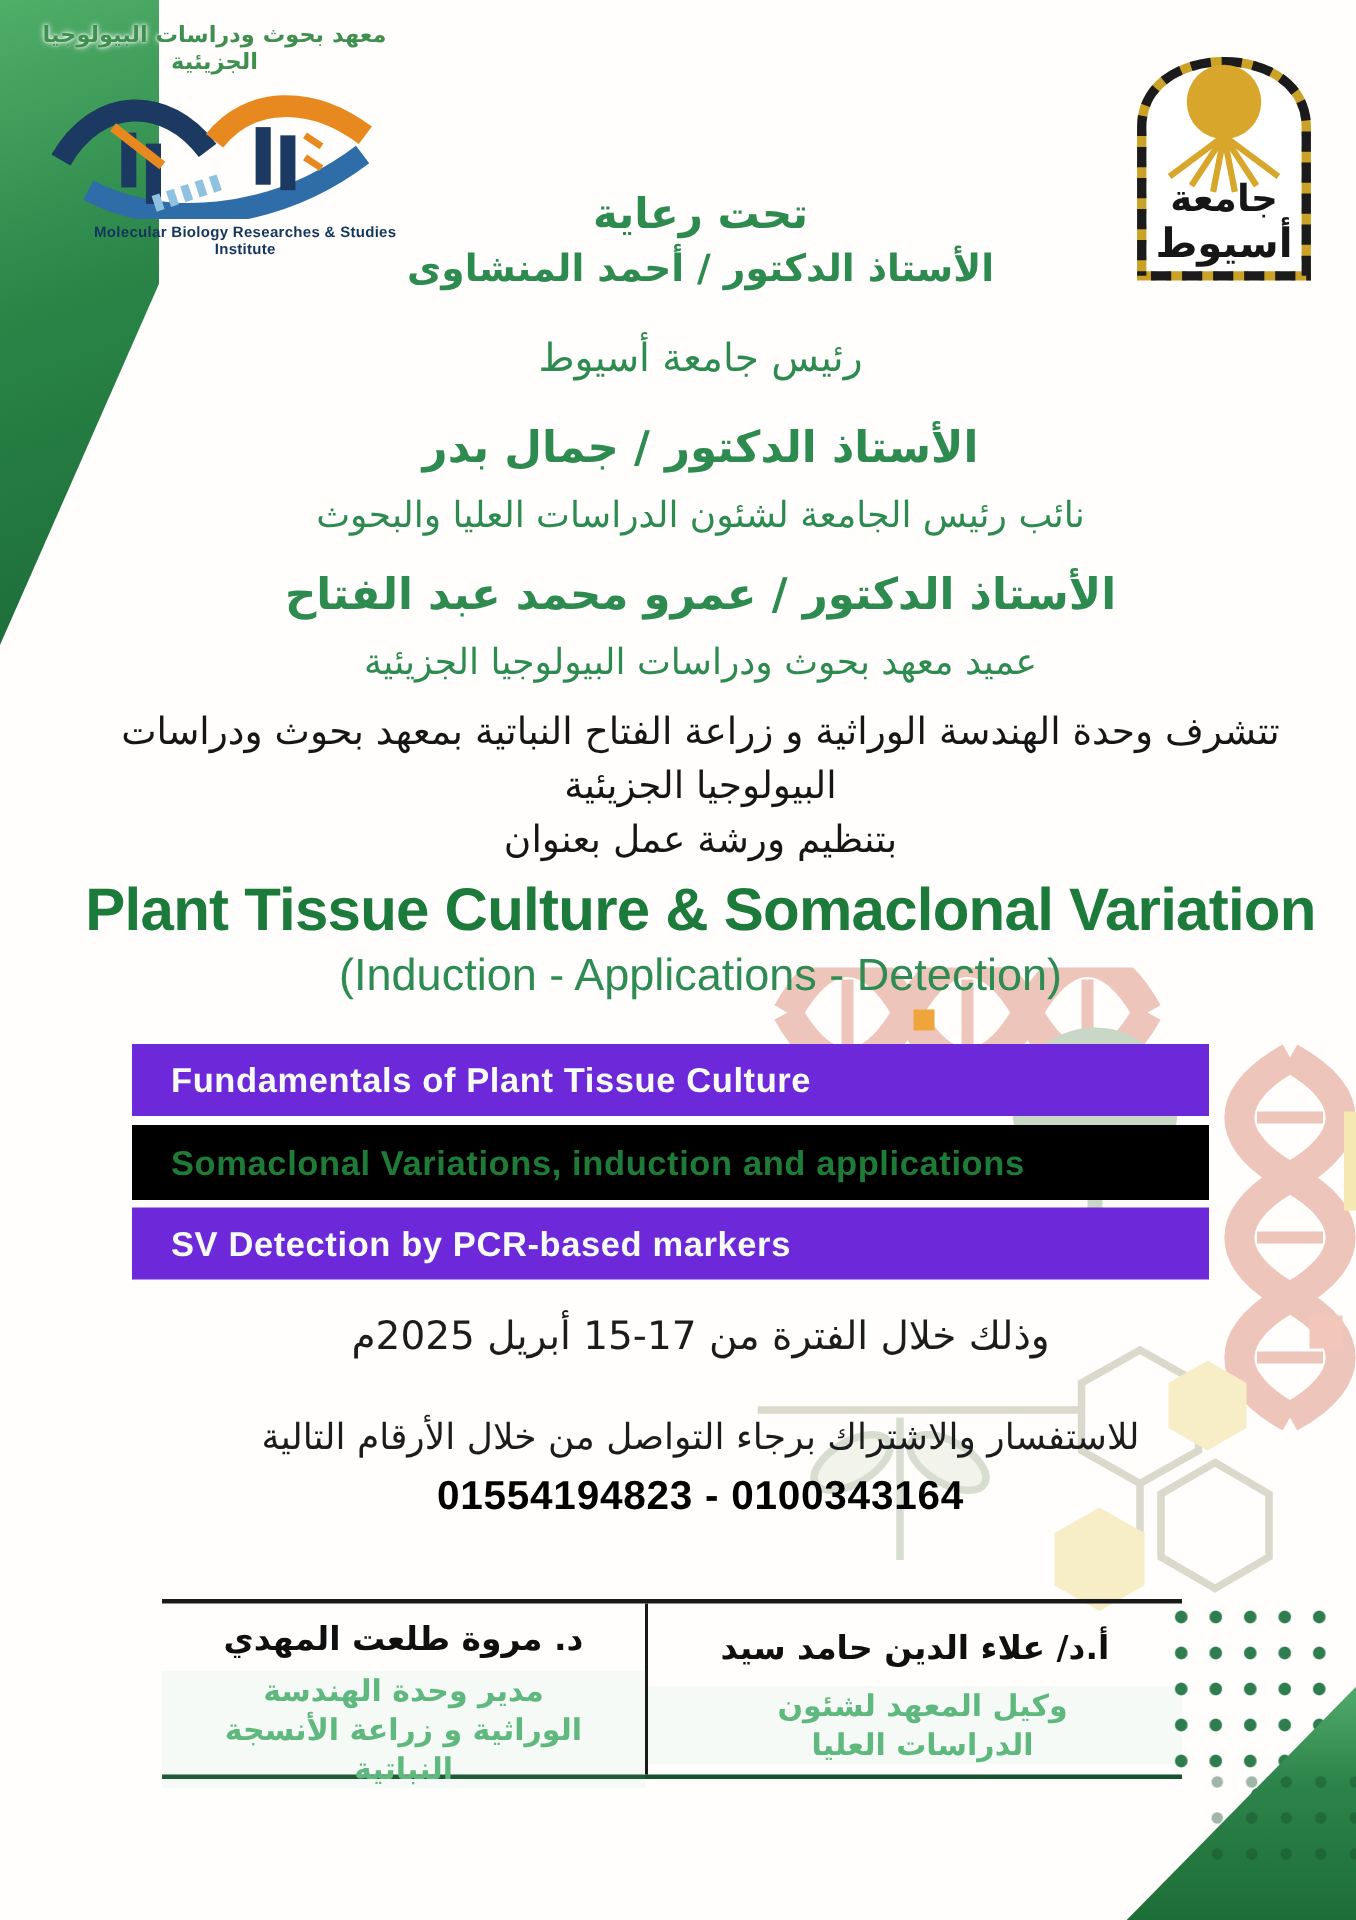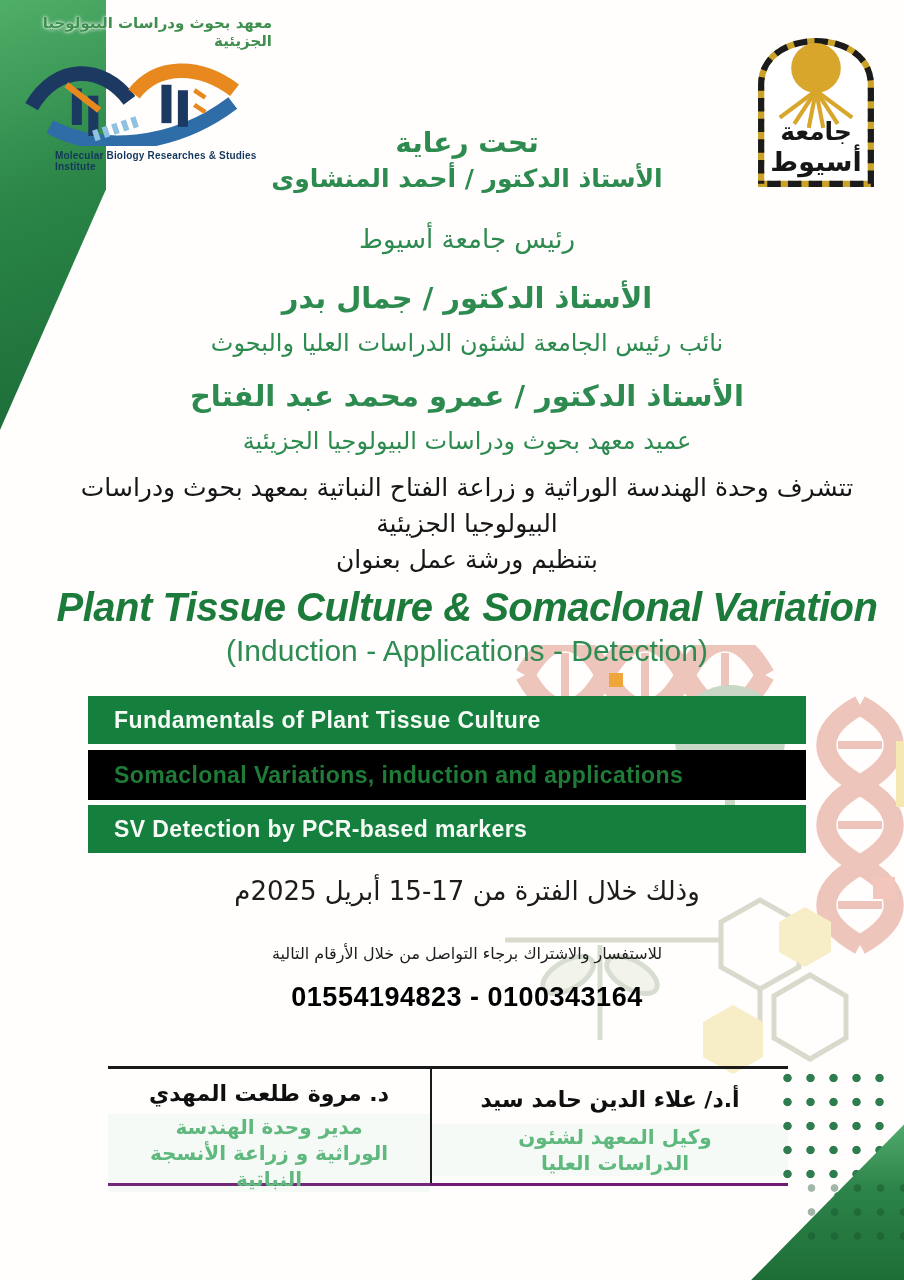--- a/index.html
+++ b/index.html
@@ -29,57 +29,57 @@
   .tri-dots {
     position:absolute; left:800px; top:1176px; width:104px; height:72px;
     background-image:radial-gradient(circle,rgba(20,75,40,.40) 3.4px,rgba(0,0,0,0) 4.2px);
     background-size:23px 24px;
   }
   .watermark {
     position:absolute; left:505px; top:645px; width:400px; height:470px;
     mix-blend-mode:multiply; pointer-events:none;
   }
   
-  .inst-logo { position:absolute; left:14px; top:14px; width:258px; }
+  .inst-logo { position:absolute; left:14px; top:14px; width:258px; text-align:center; }
   .inst-ar { direction:rtl; font-size:15px; font-weight:bold; color:#3f8f4f;
     text-shadow:0 0 2px #fff,0 0 4px #fff; }
   .inst-en { font-size:10px; font-weight:bold; color:#14365c; letter-spacing:.2px;
     font-family:"Liberation Sans",sans-serif;margin-left:41px; }
   .univ-logo { position:absolute; left:748px; top:10px; width:136px; height:178px; }
   
   .cblock { position:absolute; left:30px; right:0; text-align:center; }
   .ar { direction:rtl; }
   .green { color:#2e8b50; }
   .lbl-patronage { top:126px; font-size:28px; font-weight:bold; }
   .name-1 { top:164px; font-size:25px; font-weight:bold; }
   .title-1 { top:224px; font-size:26px; }
   .name-2 { top:281px; font-size:29px; font-weight:bold; }
   .title-2 { top:329px; font-size:24px; }
   .name-3 { top:379px; font-size:29px; font-weight:bold; }
   .title-3 { top:427px; font-size:24px; }
   .intro { top:470px; font-size:25px; color:#161616; line-height:36px; }
-  .wtitle { top:585px; font-size:40px; font-weight:bold; font-style:italic;
+  .wtitle { top:585px; font-size:40px; font-weight:bold; 
     color:#1c7a3b; font-family:"Liberation Sans",sans-serif; letter-spacing:-.5px; }
   .wsub { top:634px; font-size:30px; color:#2e8b52; font-family:"Liberation Sans",sans-serif; }
   
   .bars { position:absolute; left:88px; top:696px; width:718px; }
   .bar { display:flex; align-items:center; padding-left:26px;
     font-family:"Liberation Sans",sans-serif; font-weight:bold; font-size:23px;
     letter-spacing:.4px; }
-  .bar.g { height:48px; background:#15803d; color:#f6fbf6; margin-bottom:6px; }
+  .bar.g { height:48px; background:#6d28d9; color:#f6fbf6; margin-bottom:6px; }
   .bar.w { height:50px; background:#000000; color:#1e7b38; margin-bottom:5px; }
   .bar:last-child { margin-bottom:0; }
   
   .date-line { top:876px; font-size:26px; color:#1c1c1c; }
-  .contact-line { top:944px; font-size:16px; color:#1c1c1c; }
+  .contact-line { top:944px; font-size:24px; color:#1c1c1c; }
   .phones { top:982px; font-size:27px; font-weight:bold; color:#000000;
     font-family:"Liberation Sans",sans-serif; letter-spacing:.5px; }
   
   .sig-table { position:absolute; left:108px; top:1066px; width:680px; height:120px;
-    border-top:3px solid #1a1a1a; border-bottom:3px solid #701a75; display:flex; }
+    border-top:3px solid #1a1a1a; border-bottom:3px solid #14532d; display:flex; }
   .sig-cell { text-align:center; direction:rtl; padding-top:12px; }
   .sig-cell.l { width:324px; border-right:2.5px solid #1a1a1a; }
   .sig-cell.r { width:356px; padding-top:18px; }
   .sig-name { font-size:22px; font-weight:bold; color:#0f0f0f; }
   .sig-role { margin-top:8px; font-size:20px; font-weight:bold; color:#5fb87d;
     line-height:26px; padding:0 28px; background:rgba(140,210,165,.08); }
   .sig-cell.r .sig-role { margin-top:12px;padding-left:38px; }
 </style>
 </head>
 <body>

